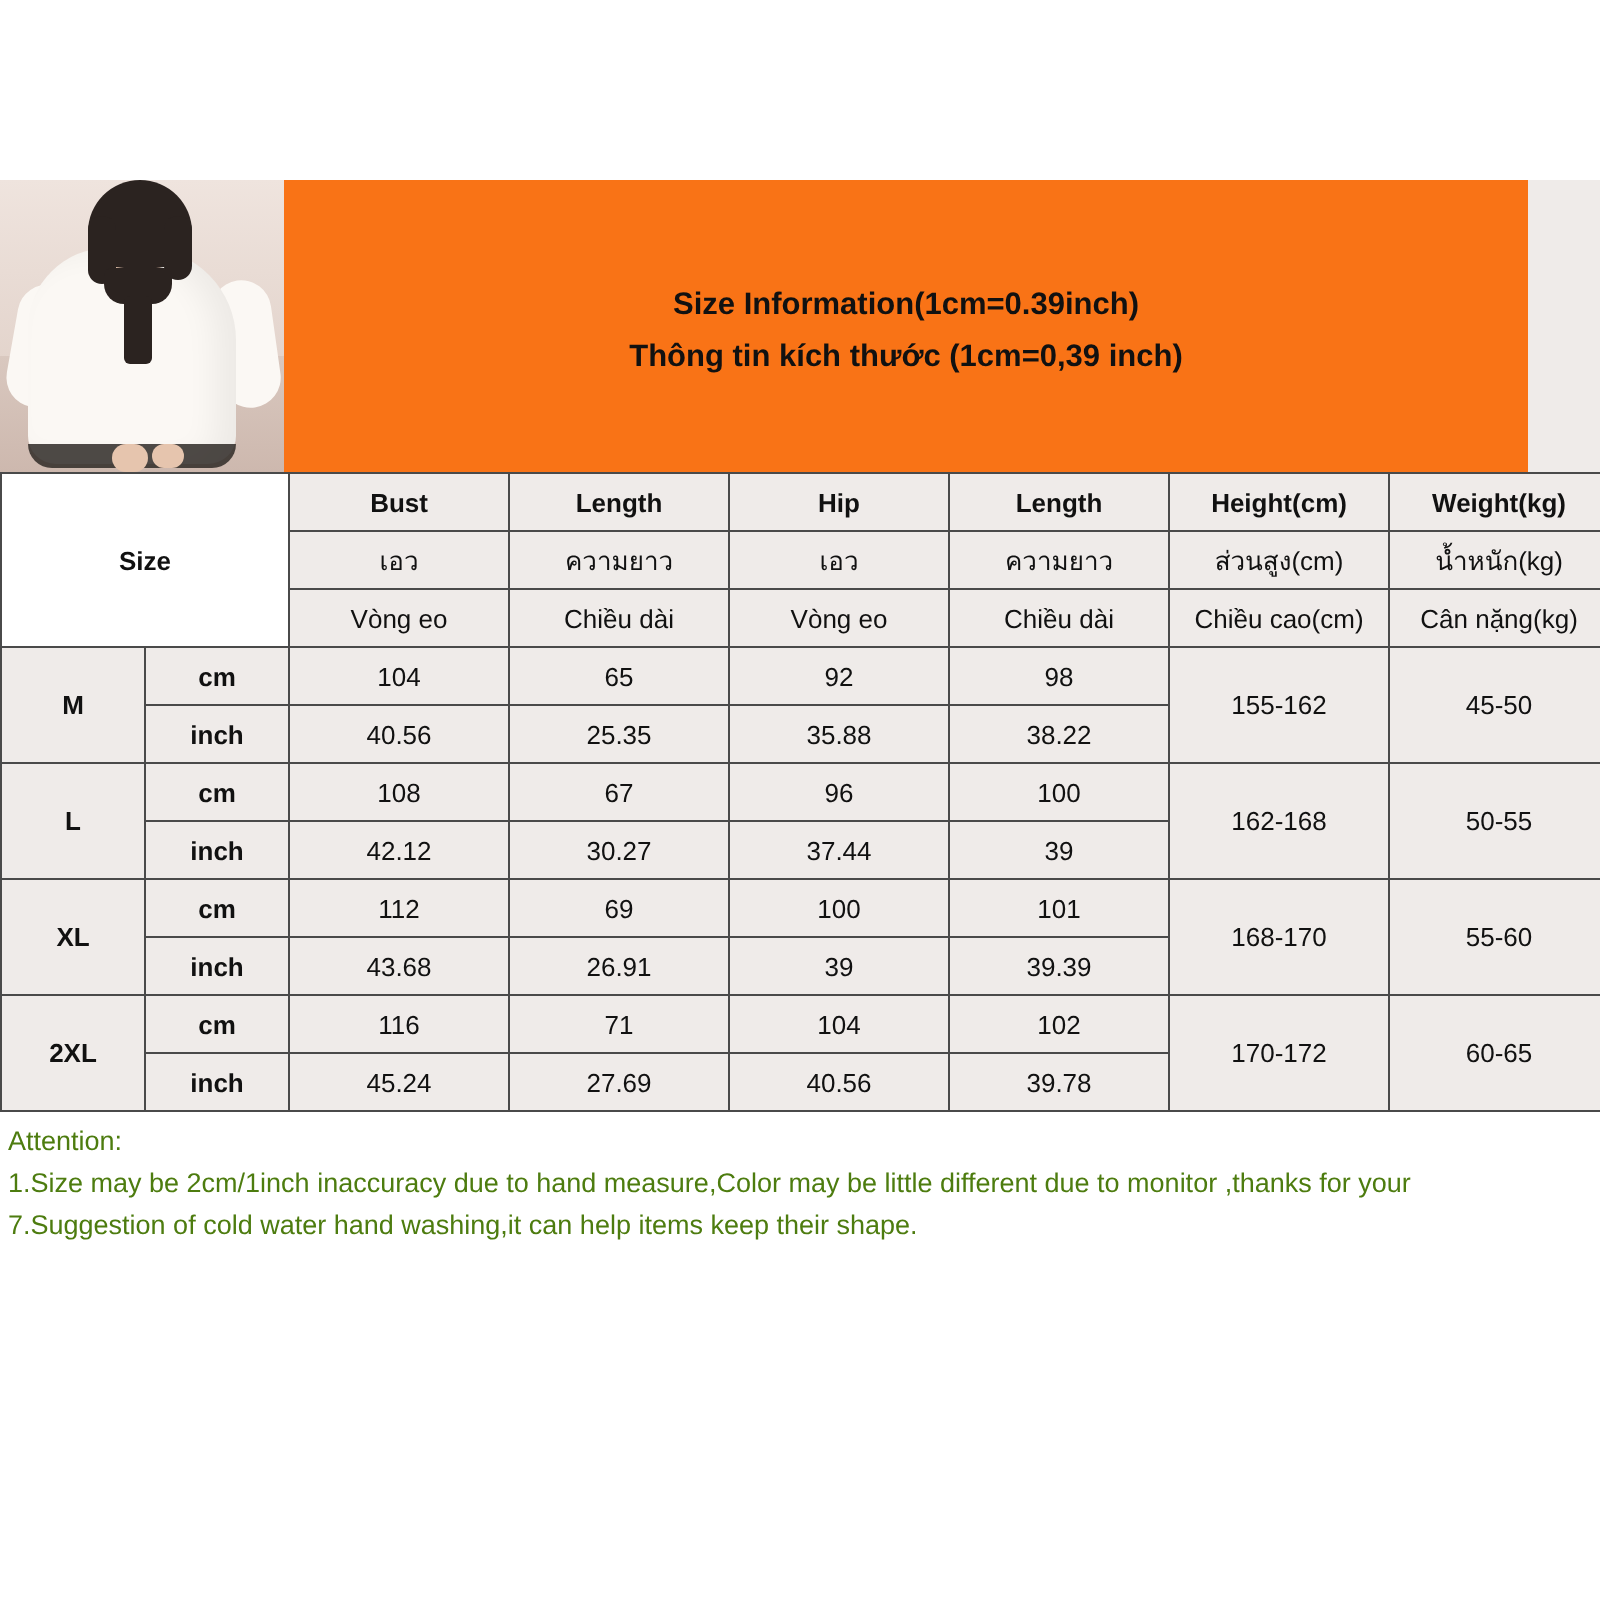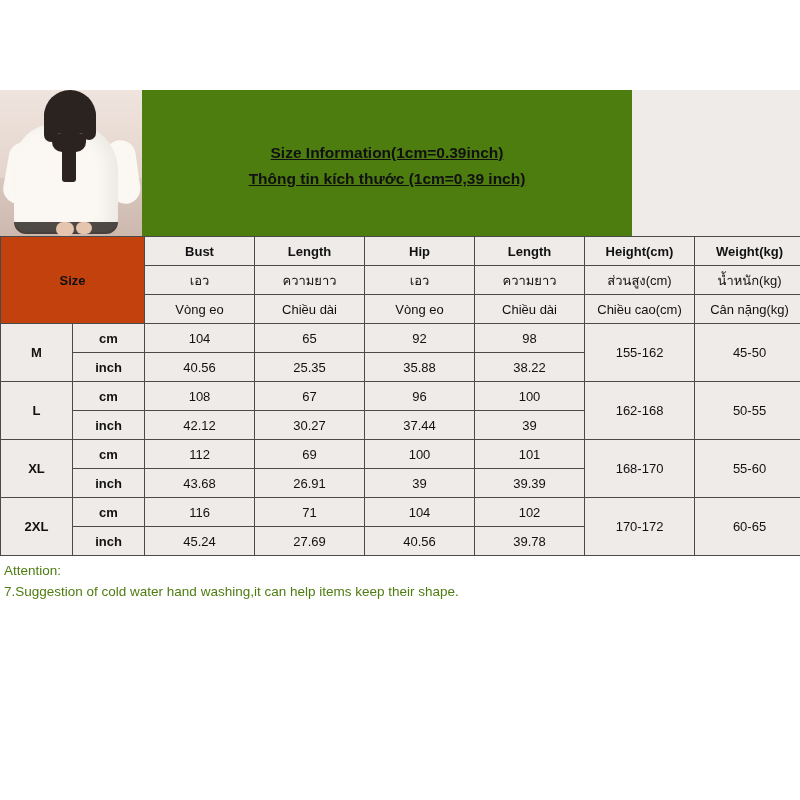--- a/index.html
+++ b/index.html
@@ -23,24 +23,23 @@
     position: absolute;
     left: 0;
     top: 90px;
     width: 800px;
     background: #efebe9;
   }
 
   
   .topband {
     display: flex;
-    width: 632px;
+    width: 764px;
     height: 146px;
-    background: #4d7c0f;
-    text-decoration: underline;
+    background: #f97316;
   }
   .photo {
     position: relative;
     width: 142px;
     height: 146px;
     overflow: hidden;
     background: #d9cfc9;
     flex: 0 0 142px;
   }
   
@@ -192,21 +191,21 @@
   td.unit {
     font-weight: bold;
     font-size: 13px;
   }
   td.hdr {
     font-weight: bold;
   }
   td.nobox {
     border-left: none;
     border-top: none;
-    background: #c2410c;
+    background: #ffffff;
   }
   .col-blank1 { width: 72px; }
   .col-blank2 { width: 72px; }
   .col-data { width: 110px; }
   .col-hw { width: 110px; }
 
   
   .attention {
     background: #ffffff;
     padding: 4px 4px 0 4px;
@@ -358,17 +357,18 @@
           <td>45.24</td>
           <td>27.69</td>
           <td>40.56</td>
           <td>39.78</td>
         </tr>
       </tbody>
     </table>
 
     <div class="attention">
       <p>Attention:</p>
+      <p>1.Size may be 2cm/1inch inaccuracy due to hand measure,Color may be little different due to monitor ,thanks for your</p>
       <p>7.Suggestion of cold water hand washing,it can help items keep their shape.</p>
     </div>
 
   </div>
 </div>
 
 </body></html>

